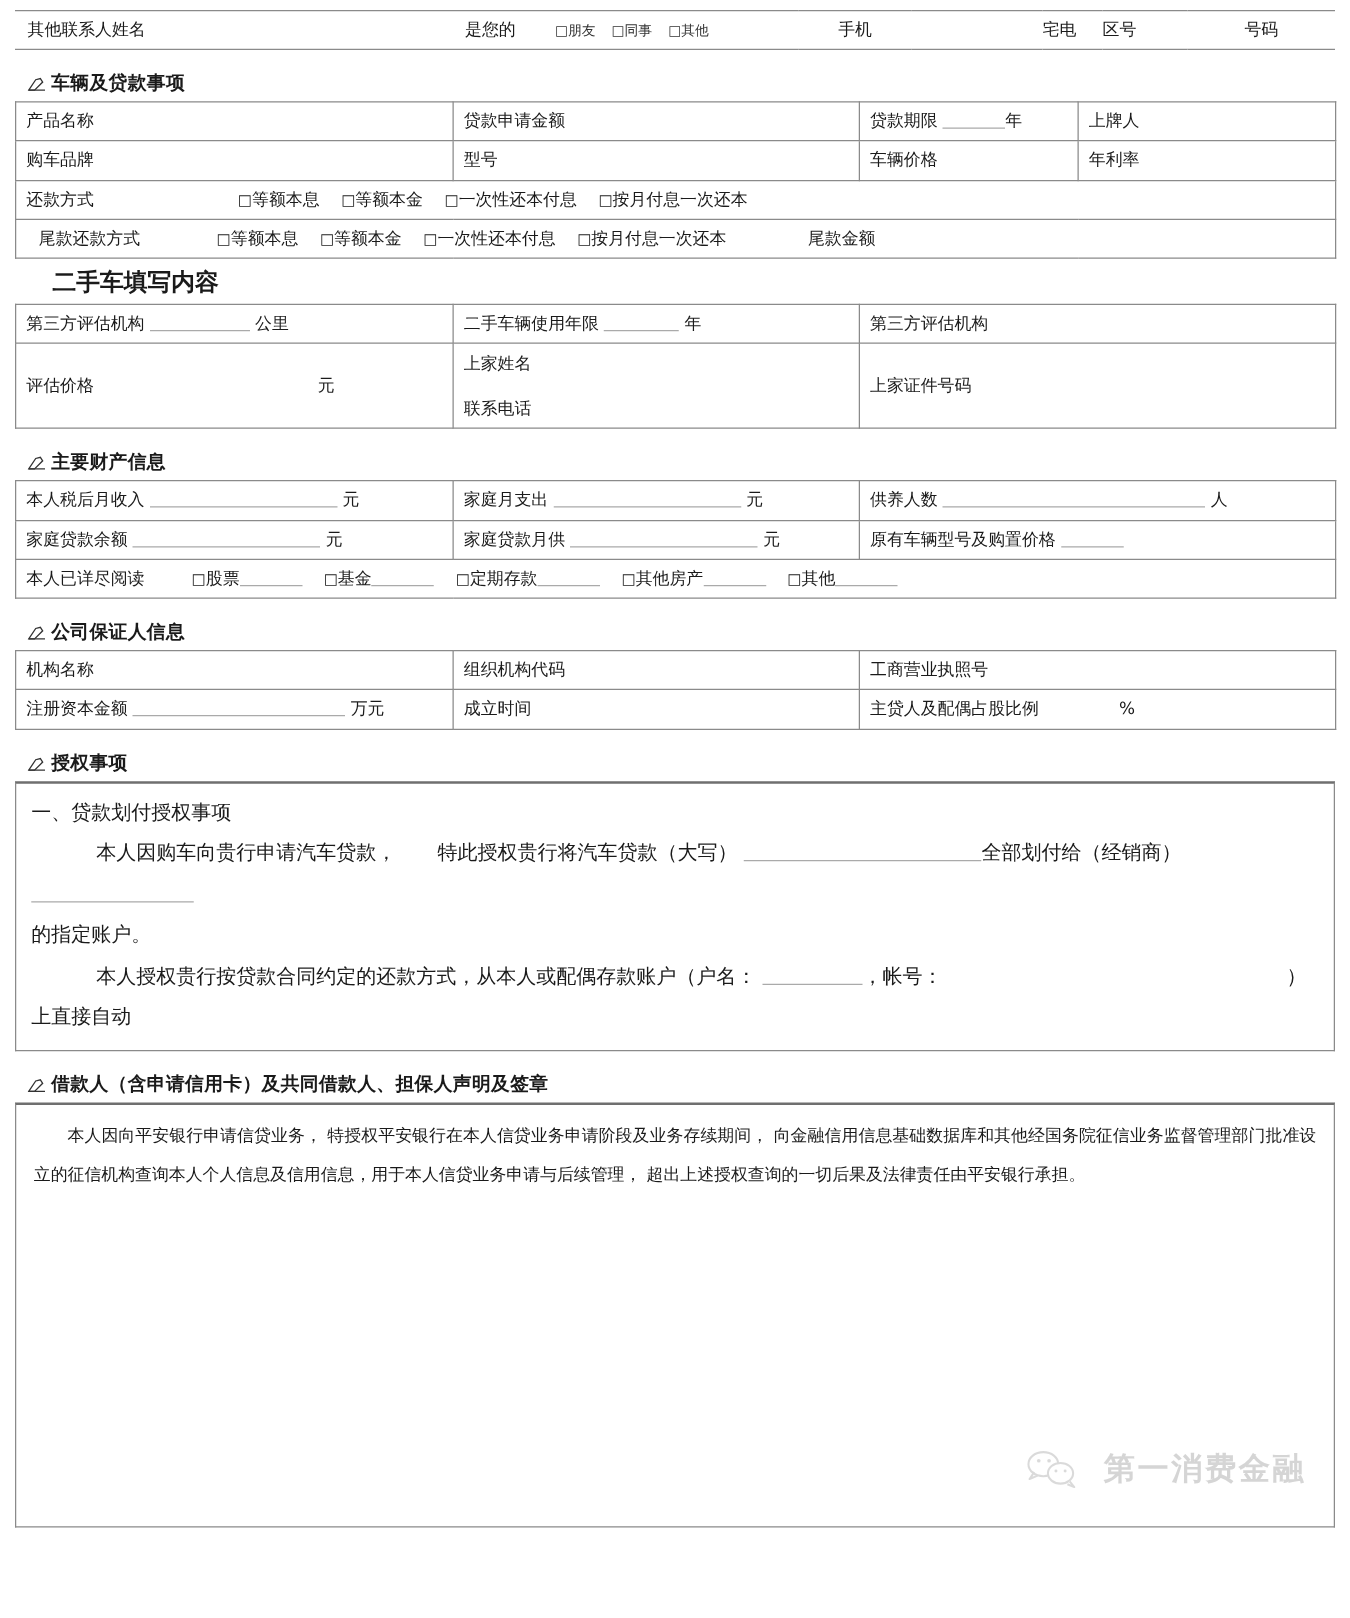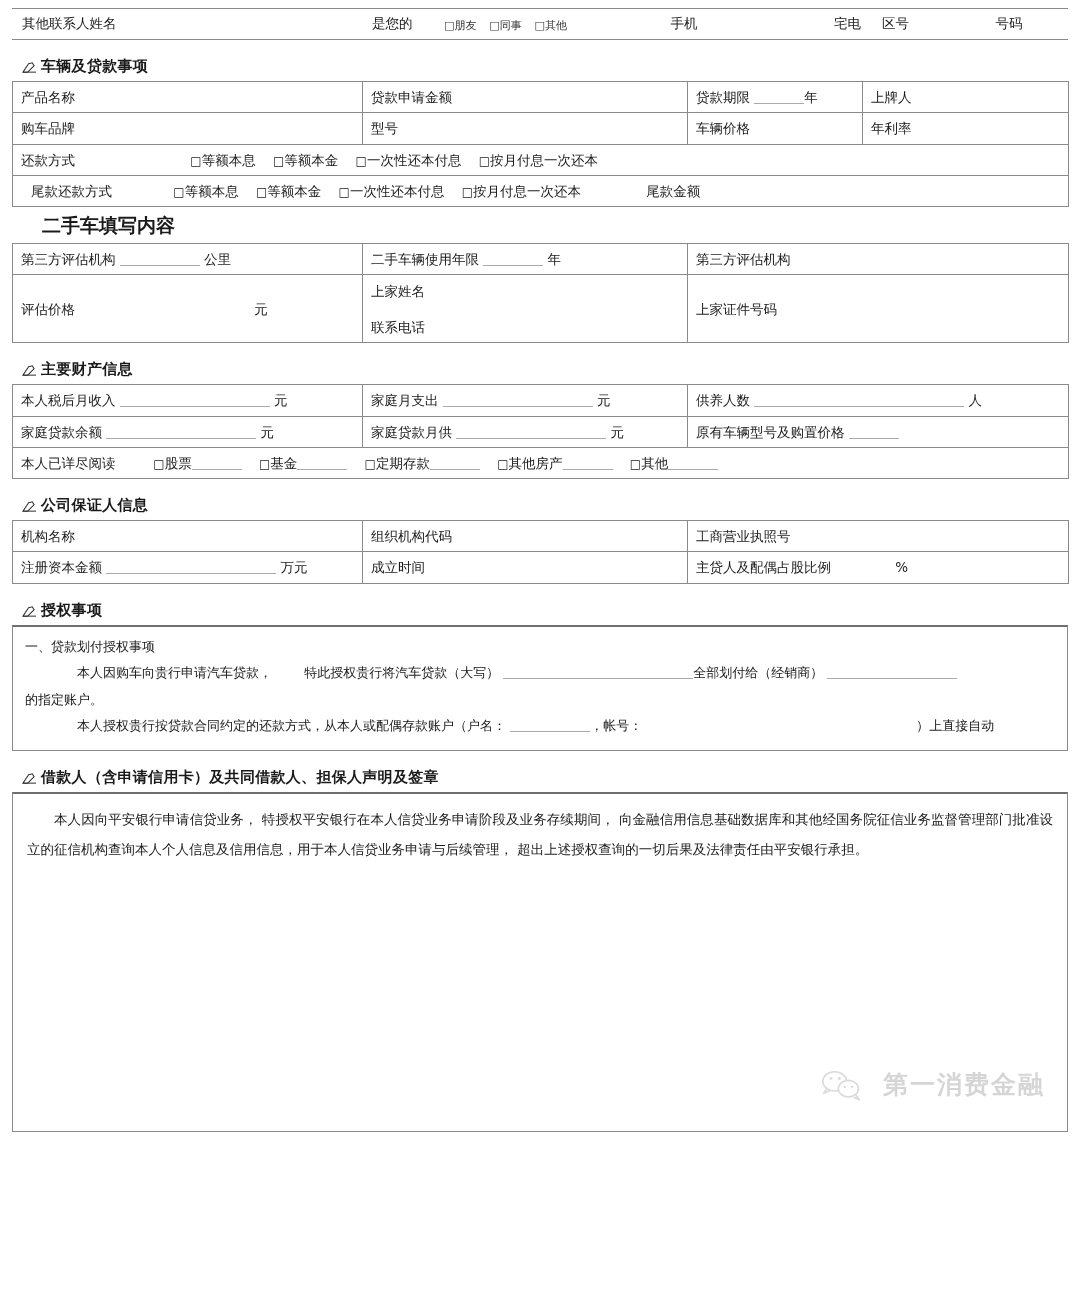--- a/index.html
+++ b/index.html
@@ -67,21 +67,21 @@
 
   .chk { white-space:nowrap; margin-right:13px; display:inline-block; }
   .chk .box { font-size:12px; }
 
   
   .auth-box {
     width:1056px;
     border:1px solid #8a8a8a;
     border-top:2px solid #6f6f6f;
     padding:7px 12px 10px 12px;
-    font-size:13px;
+    font-size:16px;
     line-height:2.05;
   }
   .auth-box p { margin:0; }
   .indent { display:inline-block; width:52px; }
 
   
   .decl-box {
     width:1056px;
     border:1px solid #8a8a8a;
     border-top:2px solid #6f6f6f;

